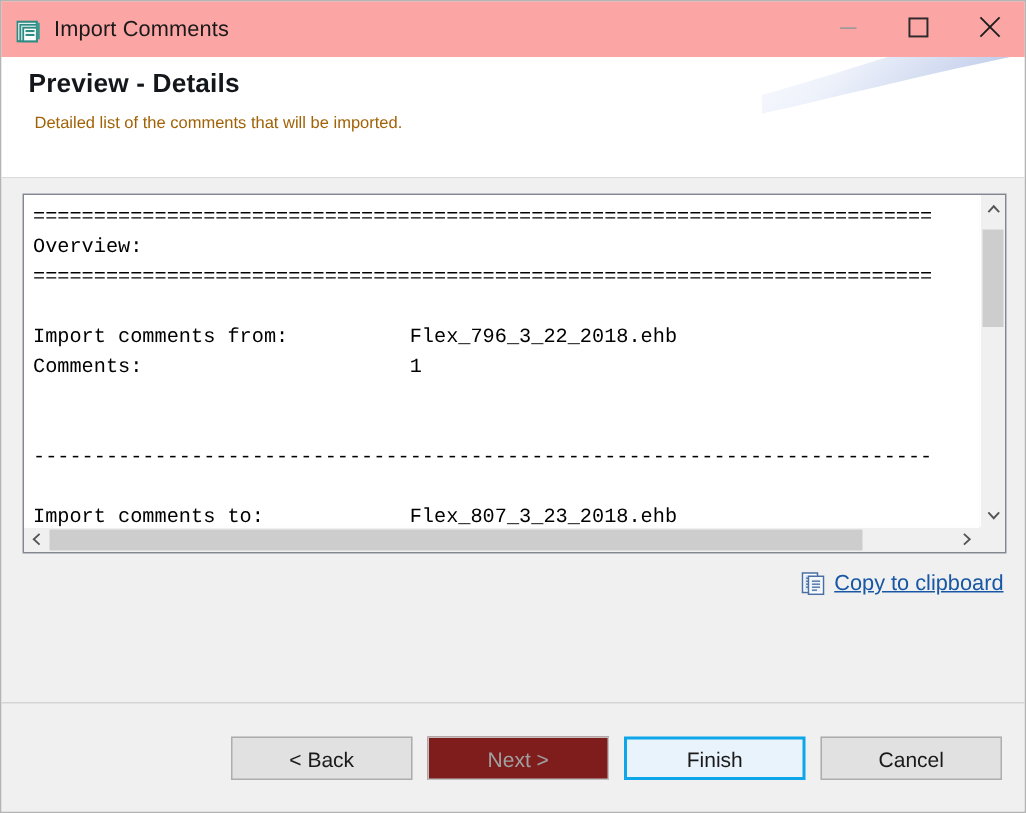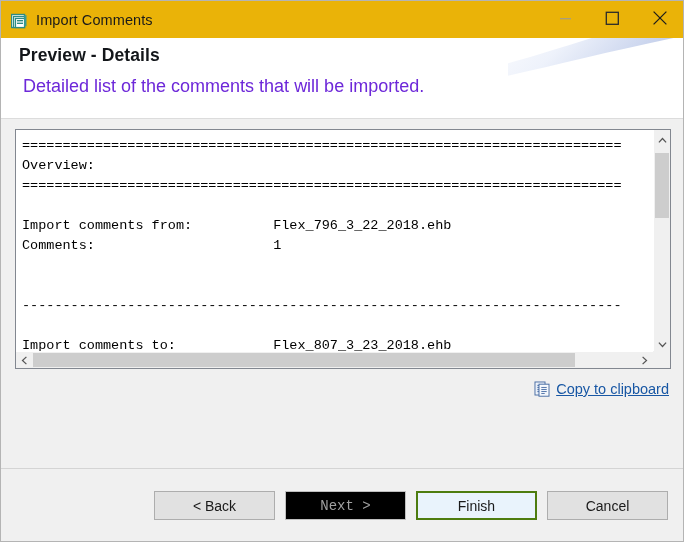--- a/index.html
+++ b/index.html
@@ -23,21 +23,21 @@
     border: 1px solid #b4b4b4;
     background: #f0f0f0;
     display: flex;
     flex-direction: column;
   }
 
   
   #titlebar {
     position: relative;
     height: 37px;
-    background: #eab308;
+    background: #fca5a5;
     display: flex;
     align-items: center;
     flex: 0 0 auto;
     z-index: 5;
   }
   #app-icon {
     width: 16px;
     height: 16px;
     margin-left: 10px;
     margin-right: 9px;
@@ -94,22 +94,22 @@
     top: 7px;
     font-size: 17.5px;
     font-weight: bold;
     color: #13161a;
     letter-spacing: 0.1px;
   }
   #header-subtitle {
     position: absolute;
     left: 22px;
     top: 38px;
-    font-size: 18px;
-    color: #6d28d9;
+    font-size: 11px;
+    color: #a16207;
   }
 
   
   #body {
     flex: 1 1 auto;
     position: relative;
     background: #f0f0f0;
   }
 
   
@@ -262,27 +262,26 @@
     background: #e1e1e1;
     border: 1px solid #adadad;
     display: flex;
     align-items: center;
     justify-content: center;
     padding: 0;
     line-height: 1;
   }
   .btn.disabled {
     color: #a0a0a0;
-    background: #000000;
+    background: #7f1d1d;
     border-color: #bfbfbf;
-    font-family: Liberation Mono, monospace;
   }
   .btn.default {
     background: #e9f3fc;
-    border: 2px solid #4d7c0f;
+    border: 2px solid #0ea5e9;
   }
 </style>
 </head>
 <body>
 
 <div id="window">
 
   <div id="titlebar">
     <span id="app-icon">
       <svg width="16" height="16" viewBox="0 0 16 16">

